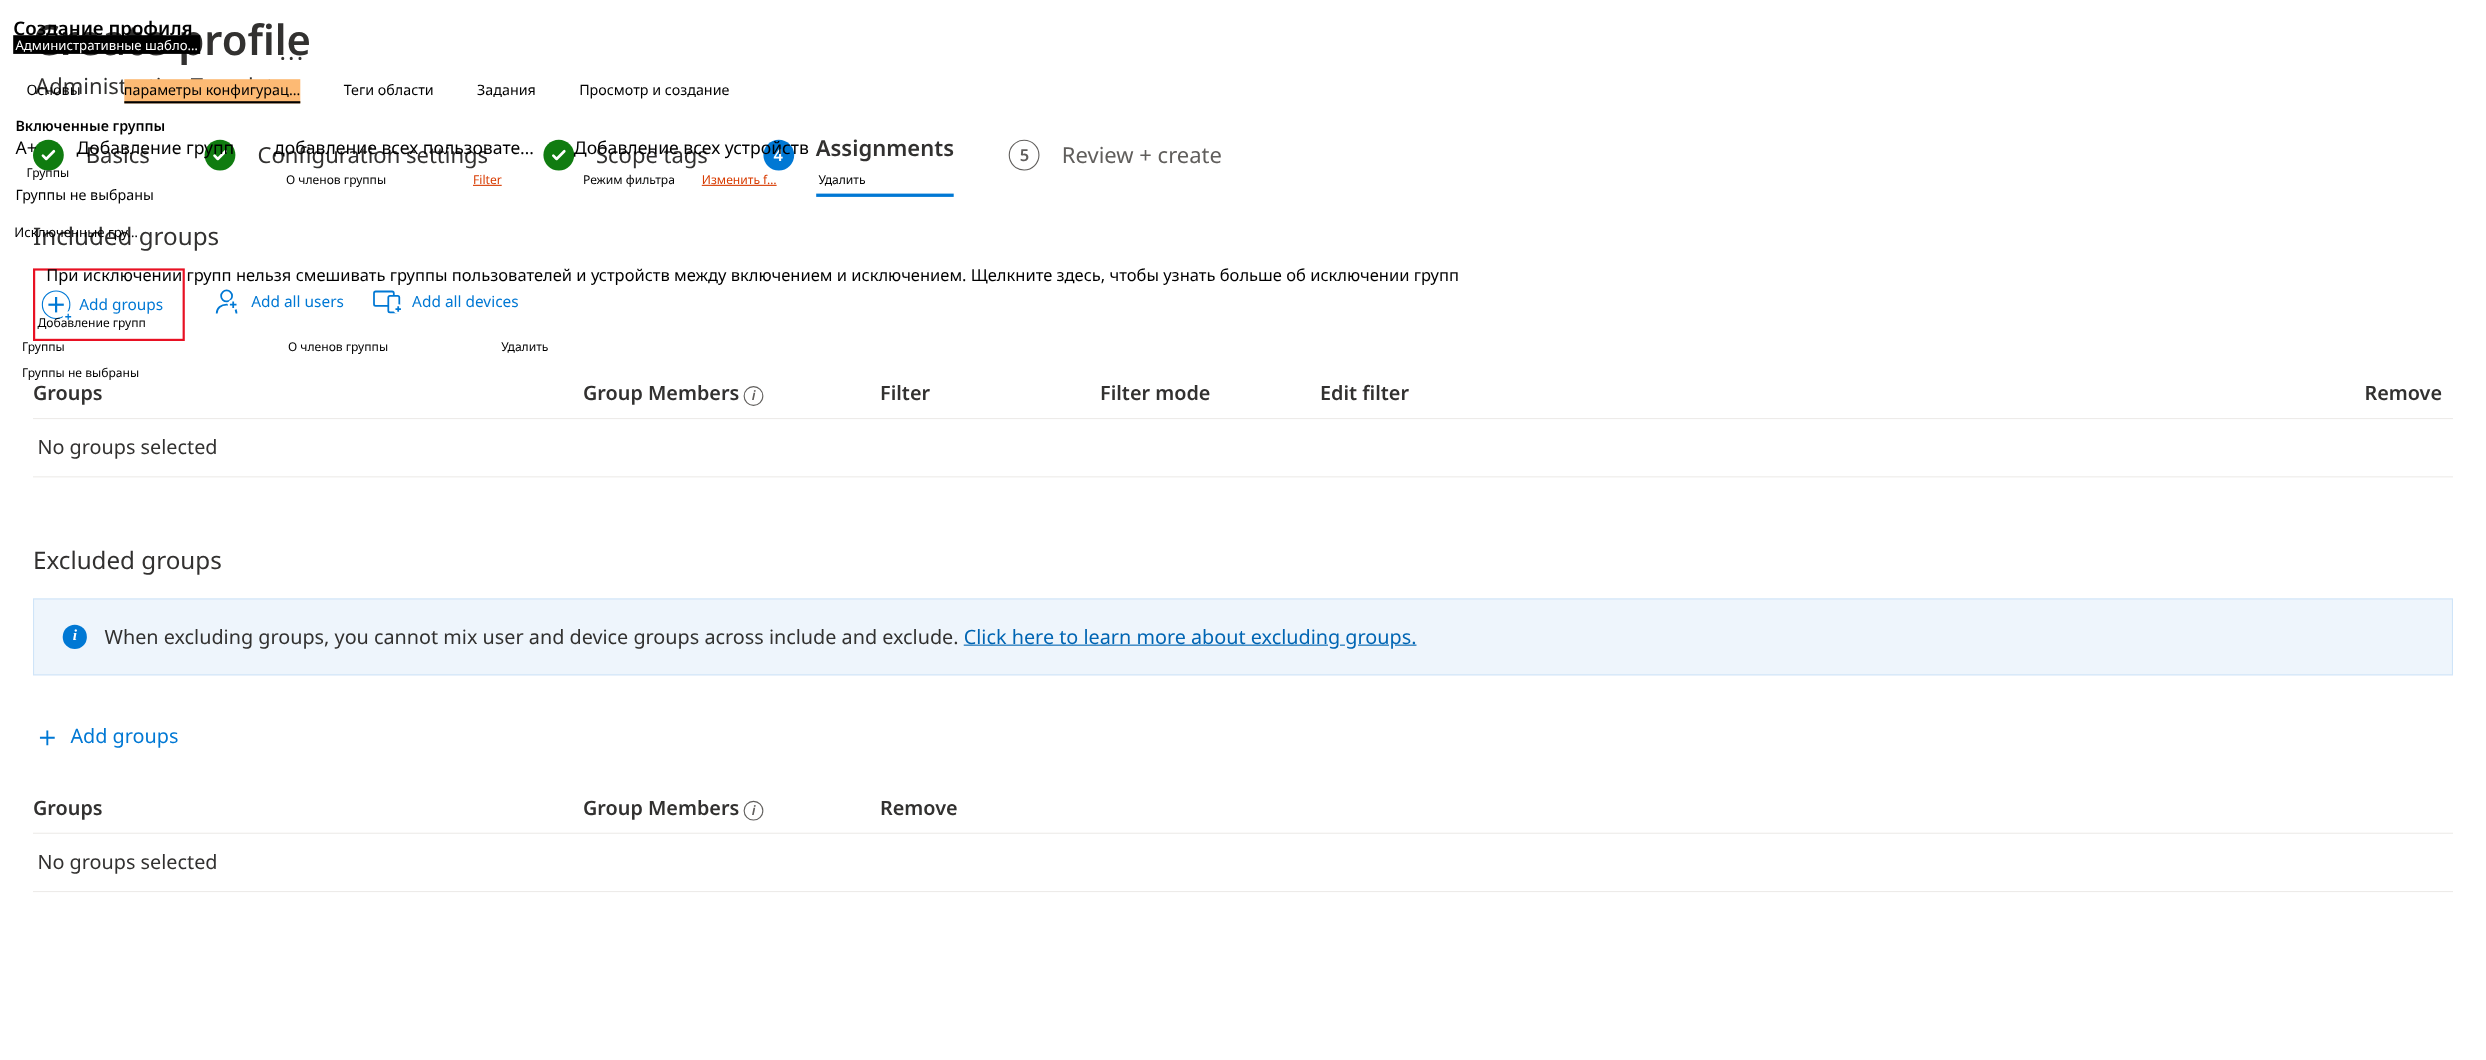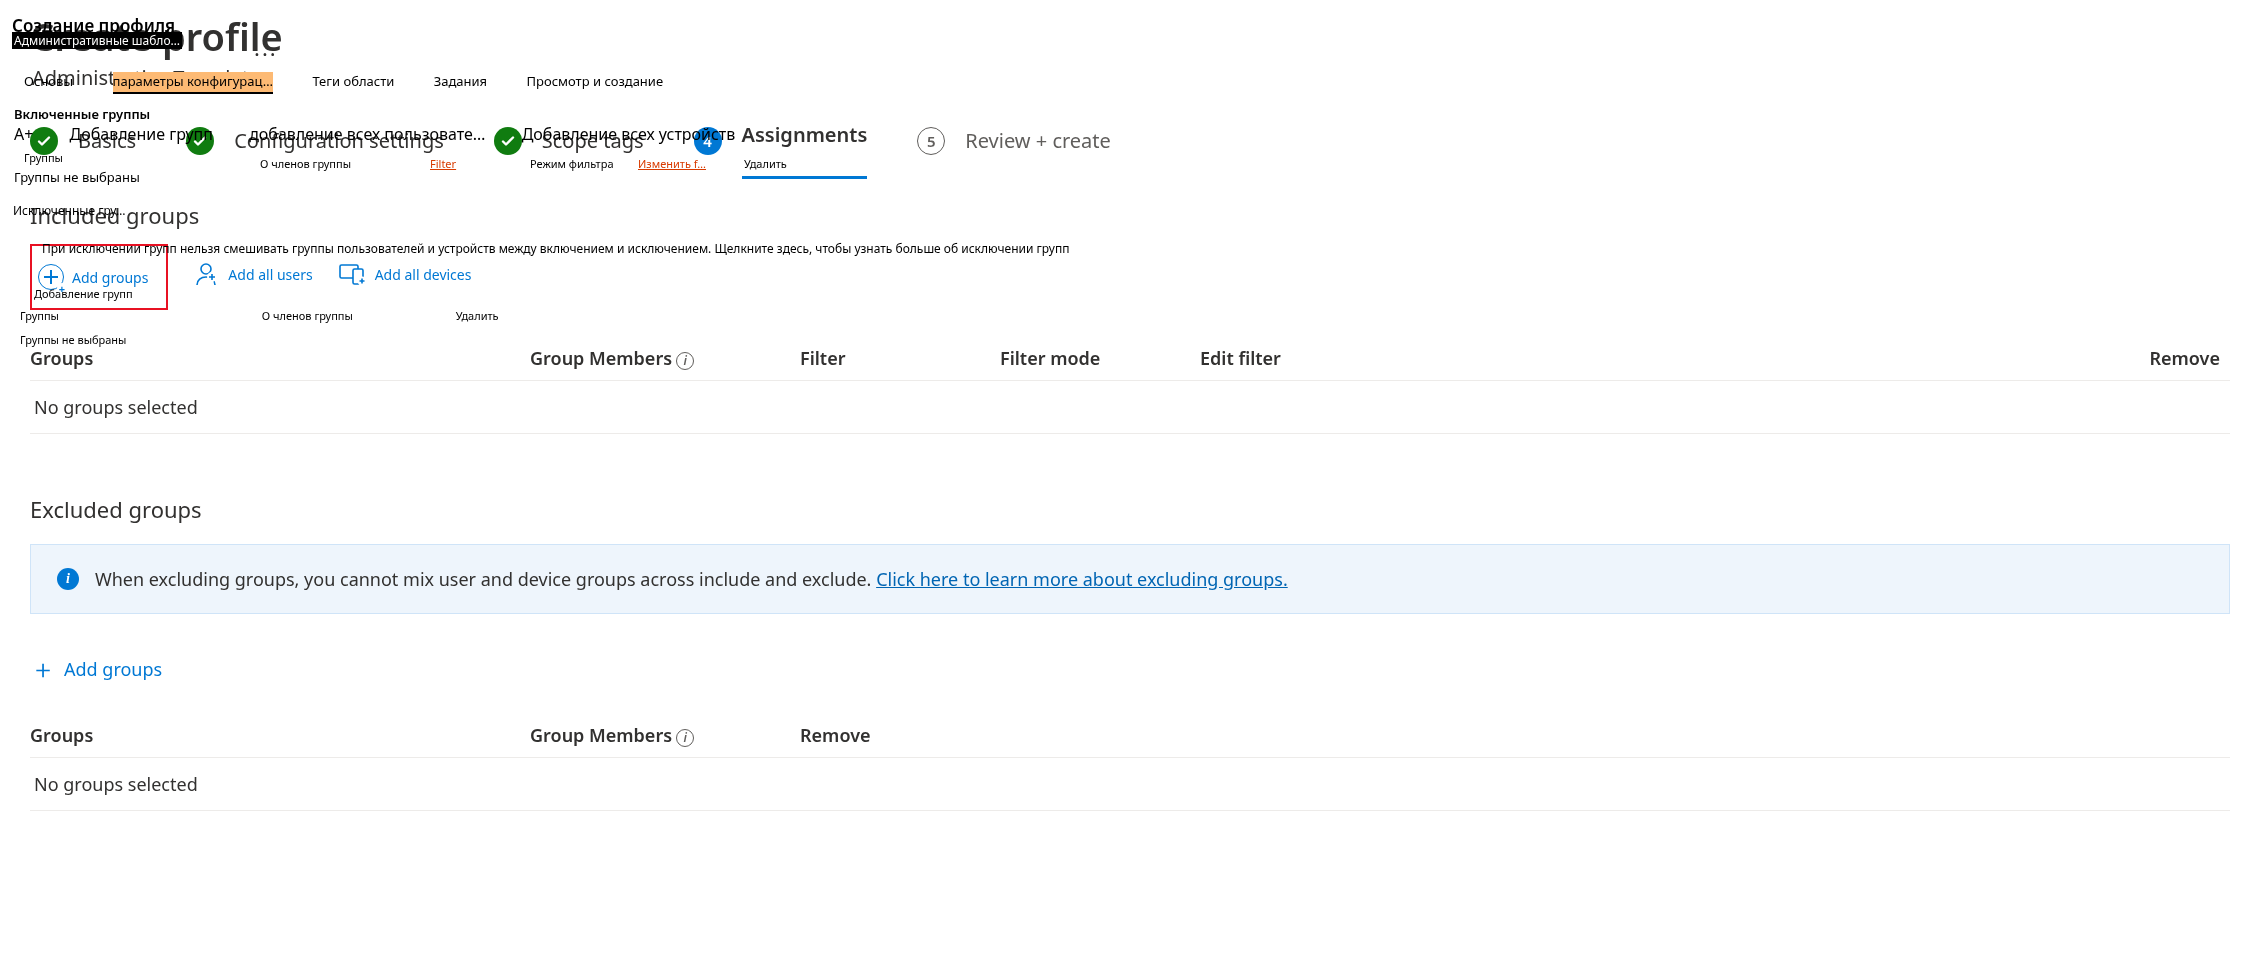--- a/index.html
+++ b/index.html
@@ -298,21 +298,21 @@
             </g>
         </svg>
       </span>
       <span>Add all devices</span>
     </div>
   </div>
 
   <div class="overlay-abs" style="top:140px;left:24px;font-size:11px;">Группы</div>
   <div class="overlay-abs ov-nosel1" style="top:158px;">Группы не выбраны</div>
   <div class="overlay-abs" style="top:192px;left:13px;font-size:12px;">Исключенные гру…</div>
-  <div class="overlay-abs" style="top:230px;left:42px;font-size:12px;">При исключении групп нельзя смешивать группы пользователей и устройств между включением и исключением. Щелкните здесь, чтобы узнать больше об исключении групп</div>
+  <div class="overlay-abs" style="top:230px;left:42px;font-size:15px;">При исключении групп нельзя смешивать группы пользователей и устройств между включением и исключением. Щелкните здесь, чтобы узнать больше об исключении групп</div>
   <div class="overlay-abs" style="top:276px;left:34px;font-size:11px;color:#000;">Добавление групп</div>
   <div class="overlay-abs" style="top:298px;left:20px;font-size:11px;">
     <span style="margin-right:200px;">Группы</span>
     <span style="margin-right:100px;">О членов группы</span>
     <span>Удалить</span>
   </div>
   <div class="overlay-abs" style="top:322px;left:20px;font-size:11px;">Группы не выбраны</div>
 
   <div class="tbl inc">
     <div class="hdr">

